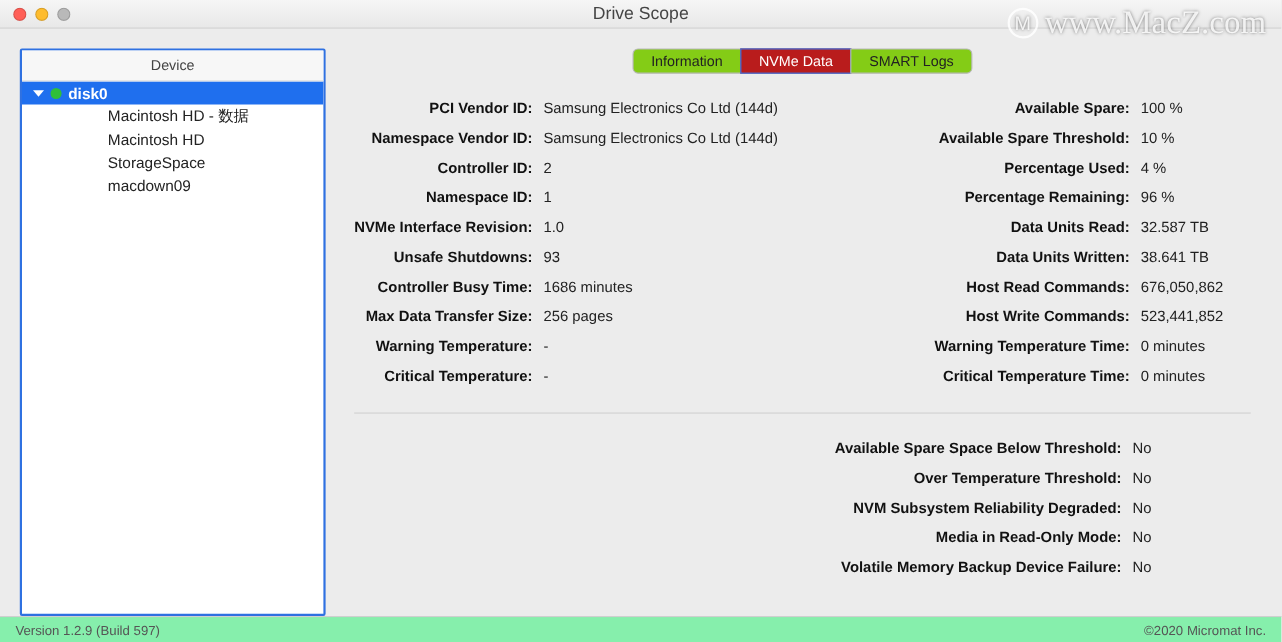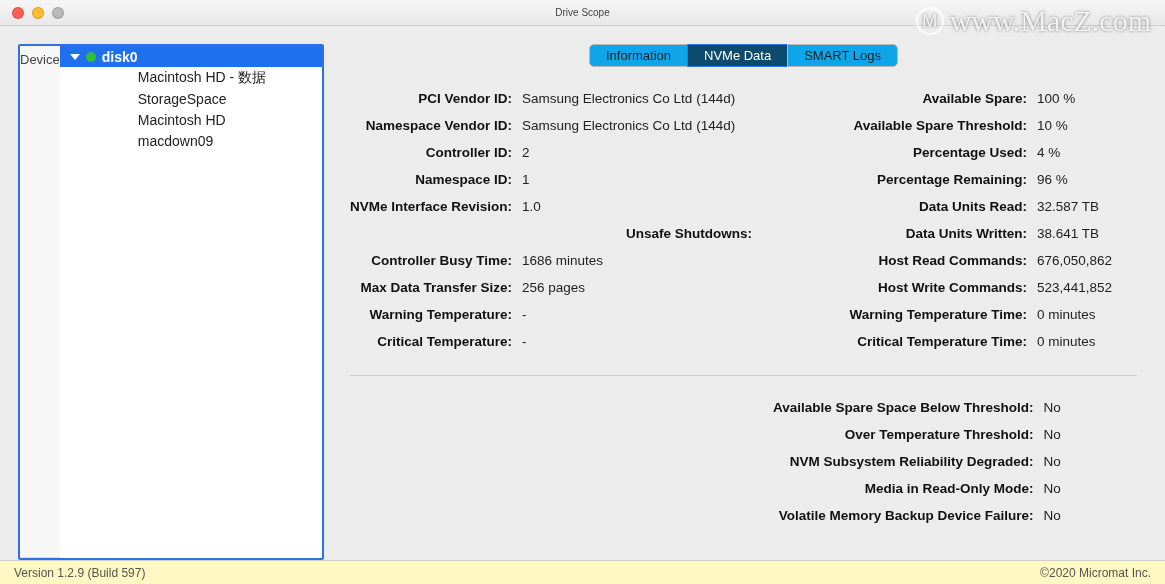--- a/index.html
+++ b/index.html
@@ -31,38 +31,38 @@
     width: 12px; height: 12px; border-radius: 50%;
     border: 0.5px solid rgba(0,0,0,0.15);
   }
   .tl.red { background: #ff5f57; }
   .tl.yellow { background: #febc2e; }
   .tl.green { background: #b9b9b9; }
   .win-title {
     position: absolute;
     left: 0; right: 0;
     text-align: center;
-    font-size: 10px;
+    font-size: 16px;
     color: #444;
   }
 
   .content {
     display: flex;
     height: 534px;
     padding: 18px 18px 0 18px;
     gap: 16px;
   }
 
   .sidebar {
-    width: 306px;
+    width: 278px;
     border: 2px solid #2f71e1;
     border-radius: 2px;
     background: #fff;
     display: flex;
-    flex-direction: row;
+    flex-direction: column;
   }
   .sidebar-header {
     text-align: center;
     font-size: 13px;
     color: #444;
     padding: 6px 0;
     border-bottom: 1px solid #ddd;
     background: #f7f7f7;
   }
   .device-list {
@@ -105,29 +105,29 @@
   }
   .tabs {
     display: flex;
     justify-content: center;
     gap: 0;
     margin-bottom: 18px;
   }
   .tab {
     padding: 3px 16px;
     border: 1px solid #b8b8b8;
-    background: #0ea5e9;
+    background: #84cc16;
     font-size: 13px;
     cursor: default;
     margin-left: -1px;
   }
   .tab:first-child { border-radius: 5px 0 0 5px; margin-left: 0; }
   .tab:last-child { border-radius: 0 5px 5px 0; }
   .tab.active {
-    background: #0c4a6e;
+    background: #b91c1c;
     color: #fff;
     border-color: #2f78f1;
   }
 
   .info-cols {
     display: flex;
     gap: 40px;
     padding: 0 10px 20px 10px;
   }
   .col {
@@ -178,21 +178,21 @@
     position: absolute;
     bottom: 0; left: 0; right: 0;
     height: 24px;
     border-top: 1px solid #cfcfcf;
     display: flex;
     align-items: center;
     justify-content: space-between;
     padding: 0 14px;
     font-size: 12px;
     color: #555;
-    background: #fef9c3;
+    background: #86efac;
   }
 
   .watermark {
     position: absolute;
     top: 4px; right: 14px;
     font-family: Georgia, "Times New Roman", serif;
     font-size: 30px;
     color: rgba(255,255,255,0.85);
     text-shadow: 0 0 3px rgba(0,0,0,0.5);
     display: flex;
@@ -231,24 +231,24 @@
     <div class="device-list">
       <div class="device-row selected">
         <span class="disclosure"></span>
         <span class="status-dot"></span>
         <span>disk0</span>
       </div>
       <div class="device-row child">
         <span>Macintosh HD - 数据</span>
       </div>
       <div class="device-row child">
+        <span>Macintosh HD</span>
+      </div>
+      <div class="device-row child">
         <span>StorageSpace</span>
-      </div>
-      <div class="device-row child">
-        <span>Macintosh HD</span>
       </div>
       <div class="device-row child">
         <span>macdown09</span>
       </div>
     </div>
   </div>
 
   <div class="main">
     <div class="tabs">
       <div class="tab">Information</div>
@@ -273,20 +273,21 @@
         <div class="row">
             <span class="label">Namespace ID:</span>
             <span class="value" style="width:230px">1</span>
           </div>
         <div class="row">
             <span class="label">NVMe Interface Revision:</span>
             <span class="value" style="width:230px">1.0</span>
           </div>
         <div class="row">
             <span class="label">Unsafe Shutdowns:</span>
+            <span class="value" style="width:230px">93</span>
           </div>
         <div class="row">
             <span class="label">Controller Busy Time:</span>
             <span class="value" style="width:230px">1686 minutes</span>
           </div>
         <div class="row">
             <span class="label">Max Data Transfer Size:</span>
             <span class="value" style="width:230px">256 pages</span>
           </div>
         <div class="row">

